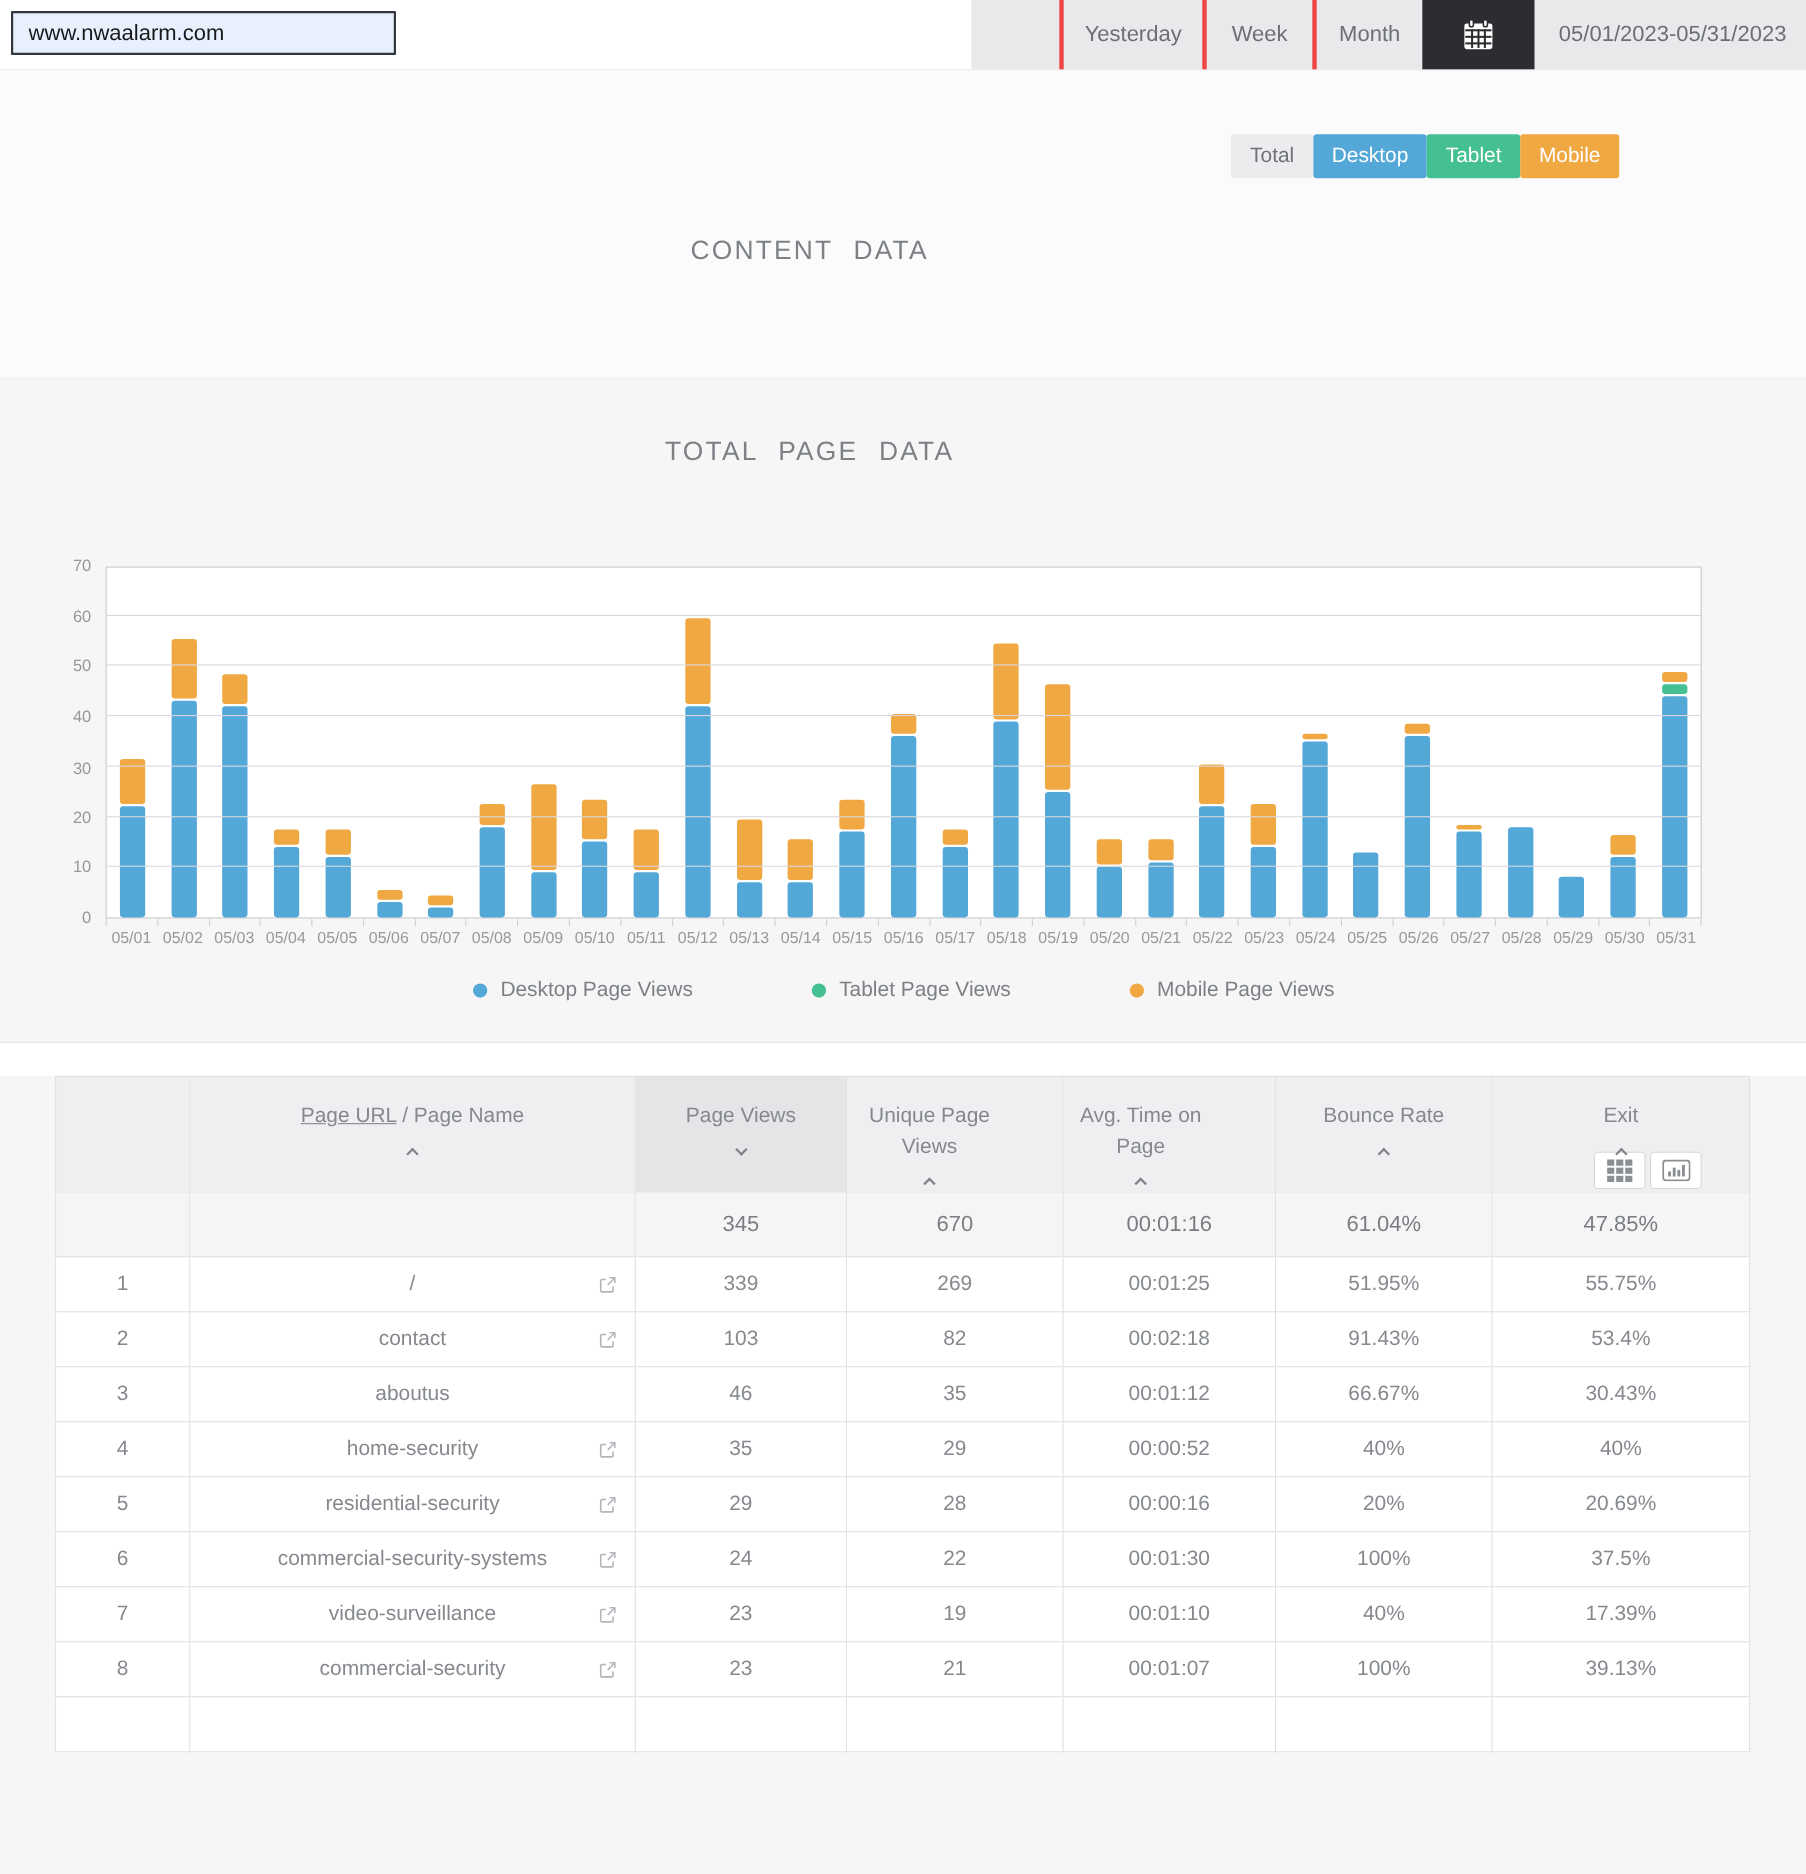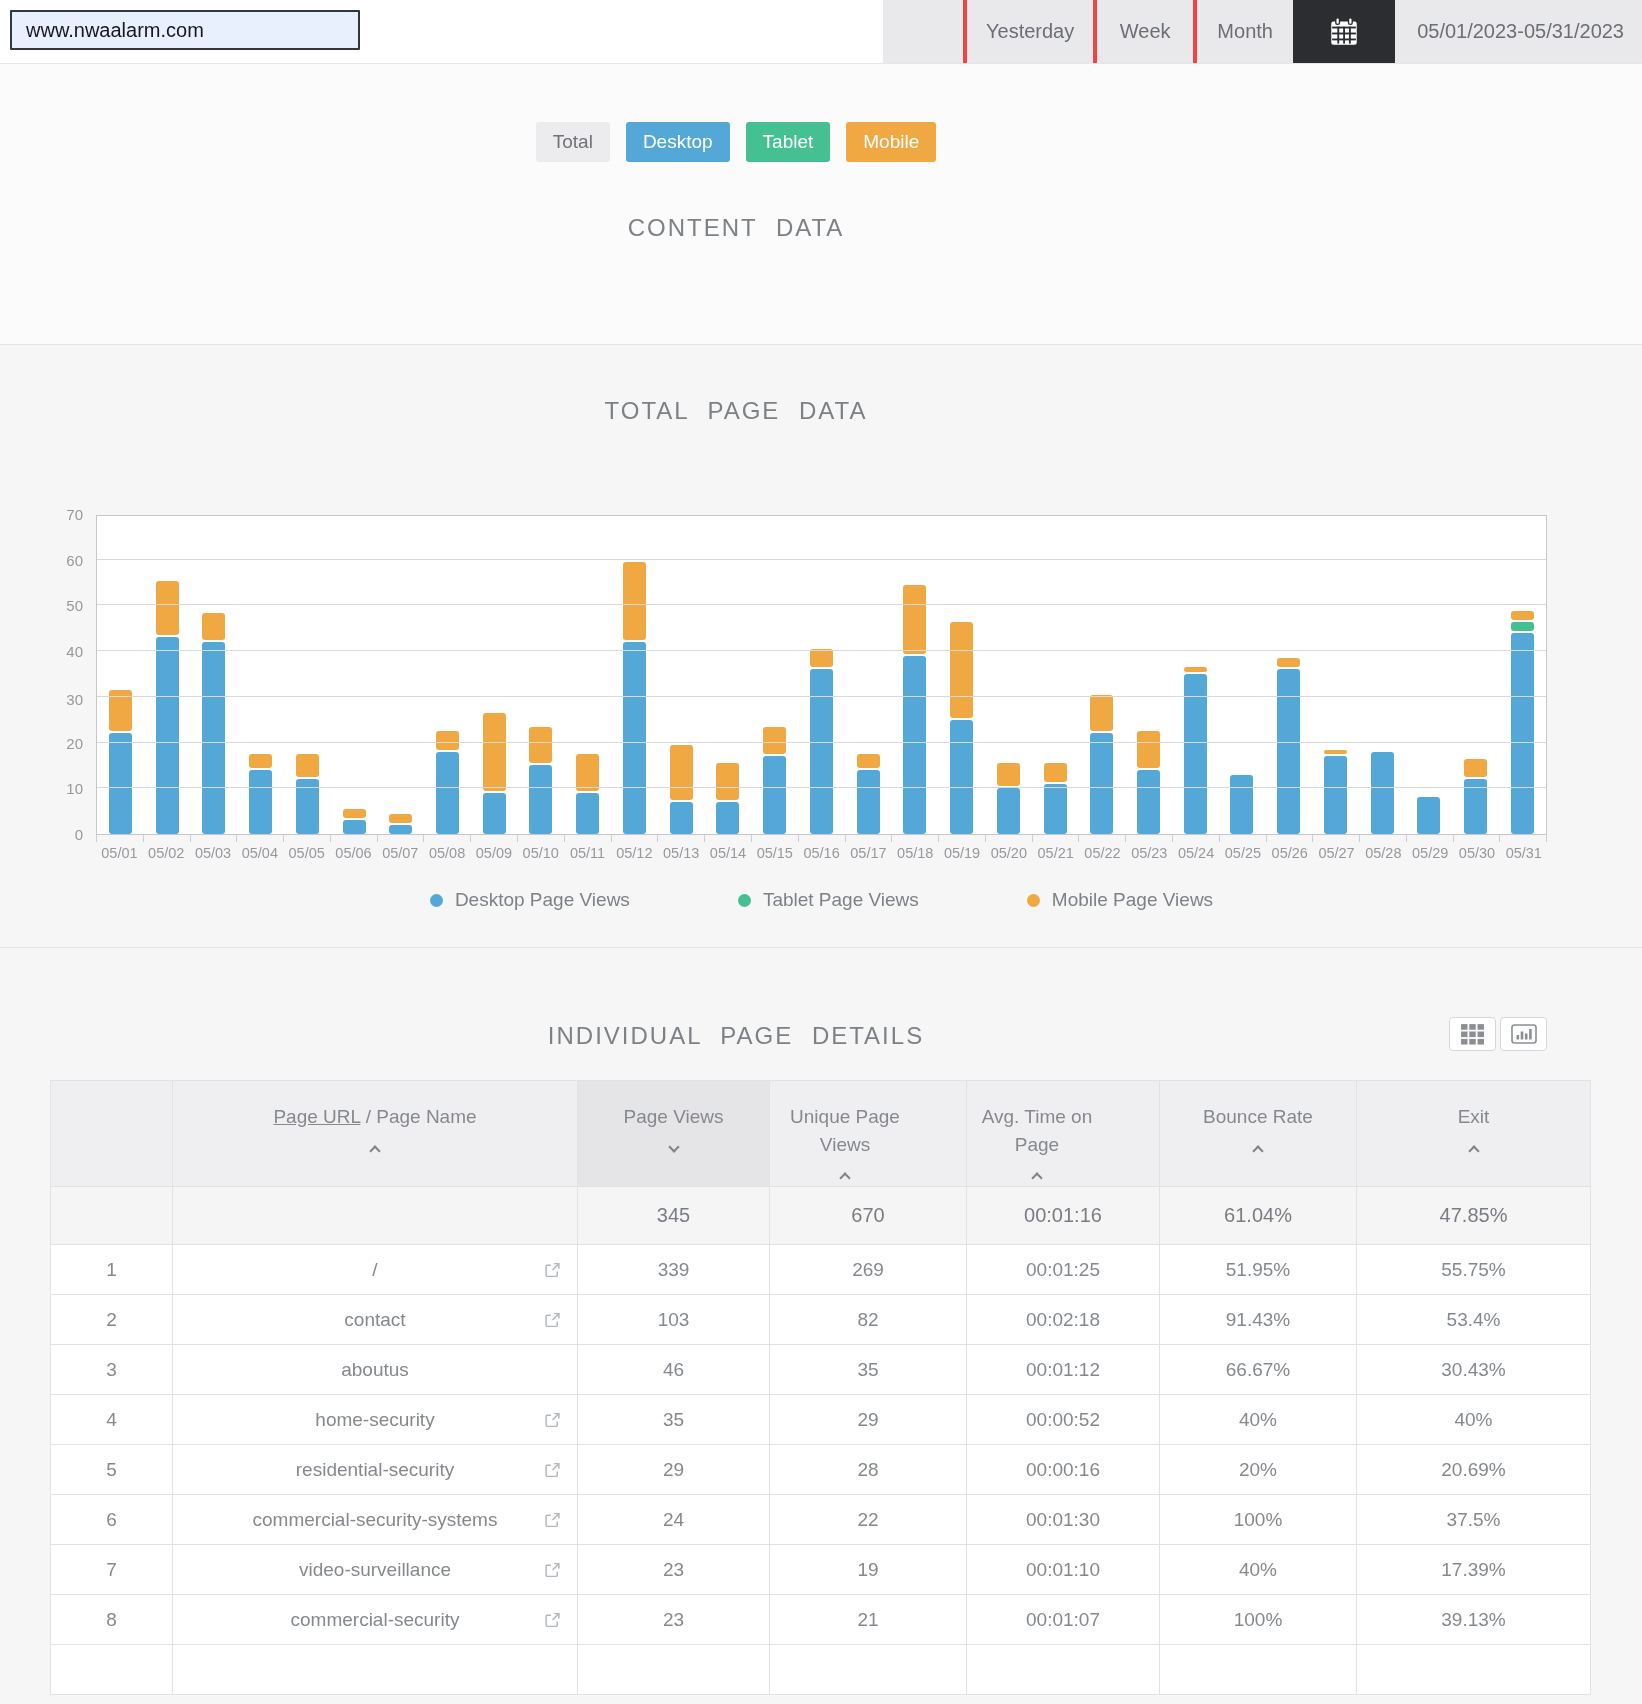--- a/index.html
+++ b/index.html
@@ -20,21 +20,21 @@
   .rb-yesterday { width:130px; } .rb-week { width:100px; } .rb-month { width:100px; }
   .cal-btn { width:102px; background:#2b2d30; border:none; cursor:pointer;
     display:flex; align-items:center; justify-content:center; }
   .date-range { display:flex; align-items:center; padding:0 18px 0 22px;
     font-size:20px; color:#6b6f75; cursor:pointer; }
 
   
   .intro { height:281px; background:#fbfbfc; border-bottom:1px solid #e3e3e5;
     padding-top:58px; }
   .center-col { width:1472px; text-align:center; }
-  .filter-row { display:flex; justify-content:center; gap:16px; width:1472px; }
+  .filter-row { display:flex; justify-content:flex-end; gap:0; width:1472px; }
   .fbtn { border:none; border-radius:3px; font-family:inherit; font-size:19px;
     padding:9px 17px; cursor:pointer; }
   .f-total   { background:#ececee; color:#6f7378; }
   .f-desktop { background:#54a8d8; color:#fff; }
   .f-tablet  { background:#45c092; color:#fff; }
   .f-mobile  { background:#f0a843; color:#fff; }
   .sec-title { font-size:24px; font-weight:normal; color:#7d8186;
     letter-spacing:2px; word-spacing:10px; }
   .intro .sec-title { margin-top:52px; }
   .intro-sub { margin-top:30px; font-size:21px; color:#85898e; }
@@ -358,23 +358,20 @@
         </div>
         <div class="legend-item">
           <span class="legend-dot" style="background: rgb(240, 168, 67);"></span>
           <span class="legend-label">Mobile Page Views</span>
         </div>
       </div>
   </div>
 </section>
 
 <section class="details-section">
-  <div class="center-col">
-    <h2 class="sec-title">INDIVIDUAL PAGE DETAILS</h2>
-  </div>
   <div class="view-btns">
     <button class="view-btn">
       <span style="line-height:0;">
         <svg width="25" height="22" viewBox="0 0 24 21" fill="#8b8f94">
           <rect x="1" y="1" width="6.2" height="5.4"></rect>
             <rect x="8.9" y="1" width="6.2" height="5.4"></rect>
             <rect x="16.8" y="1" width="6.2" height="5.4"></rect>
           <rect x="1" y="8.1" width="6.2" height="5.4"></rect>
             <rect x="8.9" y="8.1" width="6.2" height="5.4"></rect>
             <rect x="16.8" y="8.1" width="6.2" height="5.4"></rect>

